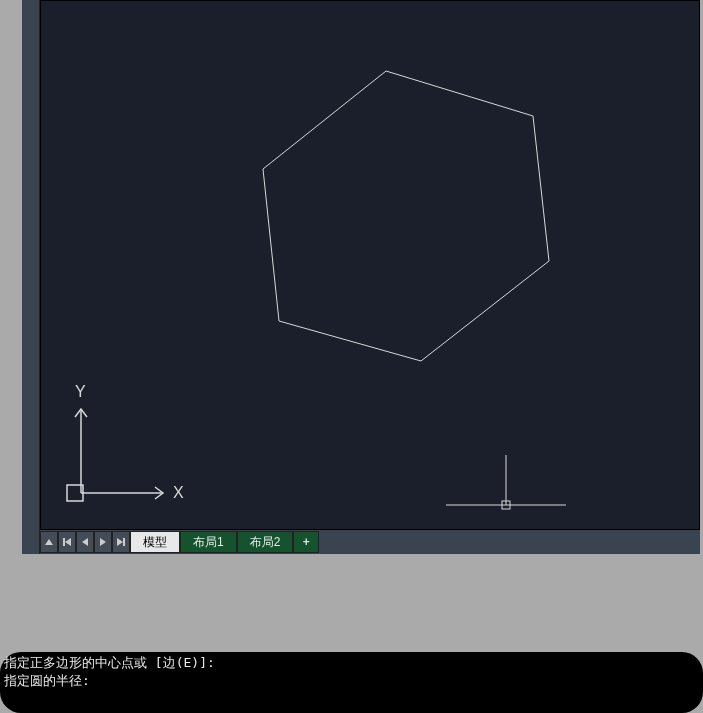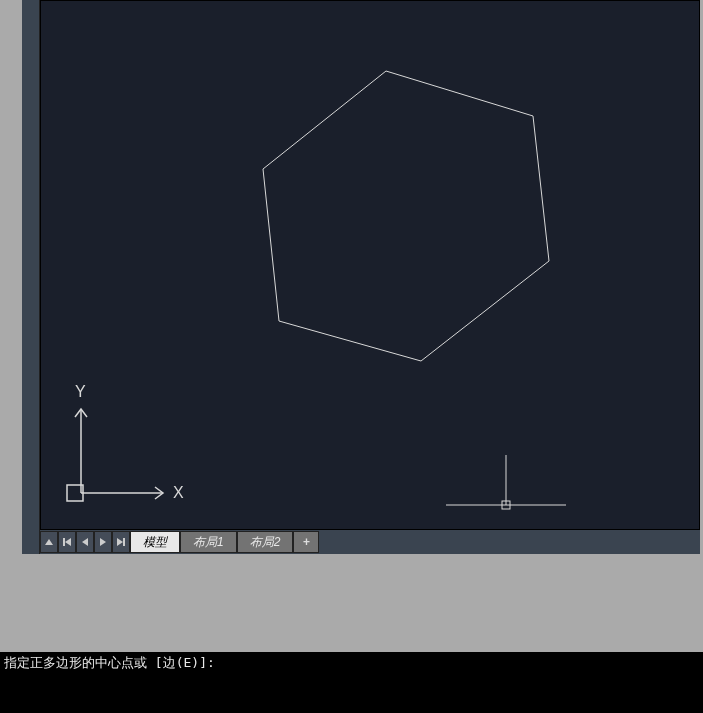--- a/index.html
+++ b/index.html
@@ -58,37 +58,36 @@
     }
     .scroll-corner {
       position: absolute;
       left: 18px;
       bottom: 0;
       right: 0;
       height: 24px;
       background: #3a4450;
       display: flex;
       align-items: center;
-      font-style: italic;
     }
     .nav-btn {
       width: 18px;
       height: 22px;
       background: #444c58;
       border: 1px solid #222;
       display: flex;
       align-items: center;
       justify-content: center;
       cursor: pointer;
     }
     .nav-btn svg { display: block; }
     .tab {
       height: 22px;
       padding: 0 12px;
-      background: #737373;
+      background: #14532d;
       border: 1px solid #222;
       color: #e8e8e8;
       font-size: 12px;
       line-height: 20px;
       cursor: pointer;
     }
     .tab.active {
       background: #e8e8e8;
       color: #000;
       font-weight: 500;
@@ -105,20 +104,21 @@
       left: 0;
       top: 652px;
       width: 703px;
       height: 61px;
       background: #000;
       color: #e8e8e8;
       font-size: 13px;
       padding: 2px 4px;
       line-height: 18px;
       font-family: "SimSun", "Microsoft YaHei", monospace;
+      border-radius: 21px;
     }
     .cmd-line { white-space: pre; }
   </style>
 </head>
 <body>
 
 <div class="app-frame">
   <div class="sidebar-stub"></div>
 
   <div class="canvas-area">
@@ -173,13 +173,14 @@
     </div>
     <div class="tab active">模型</div>
     <div class="tab">布局1</div>
     <div class="tab">布局2</div>
     <div class="tab add">+</div>
   </div>
 </div>
 
 <div class="cmdline-area">
   <div class="cmd-line">指定正多边形的中心点或 [边(E)]:</div>
+  <div class="cmd-line">指定圆的半径:</div>
 </div>
 
 </body></html>

